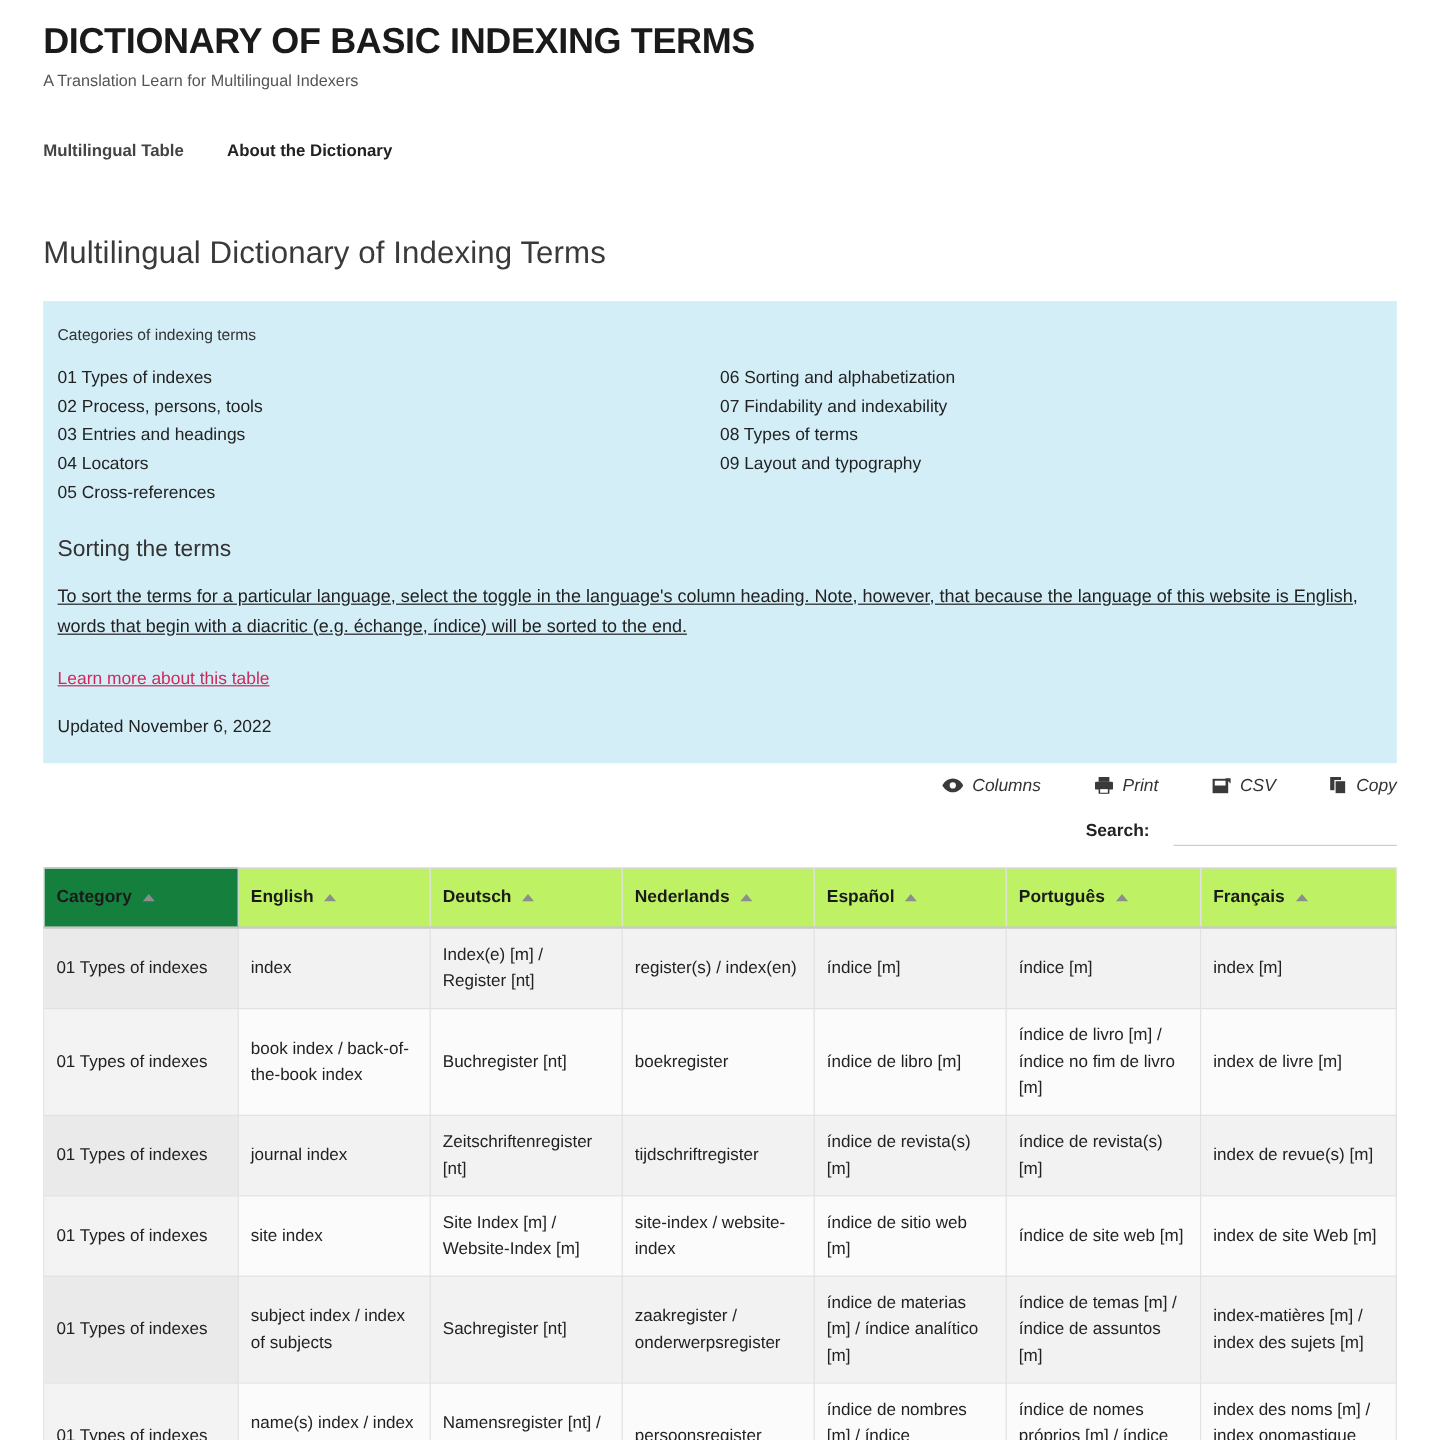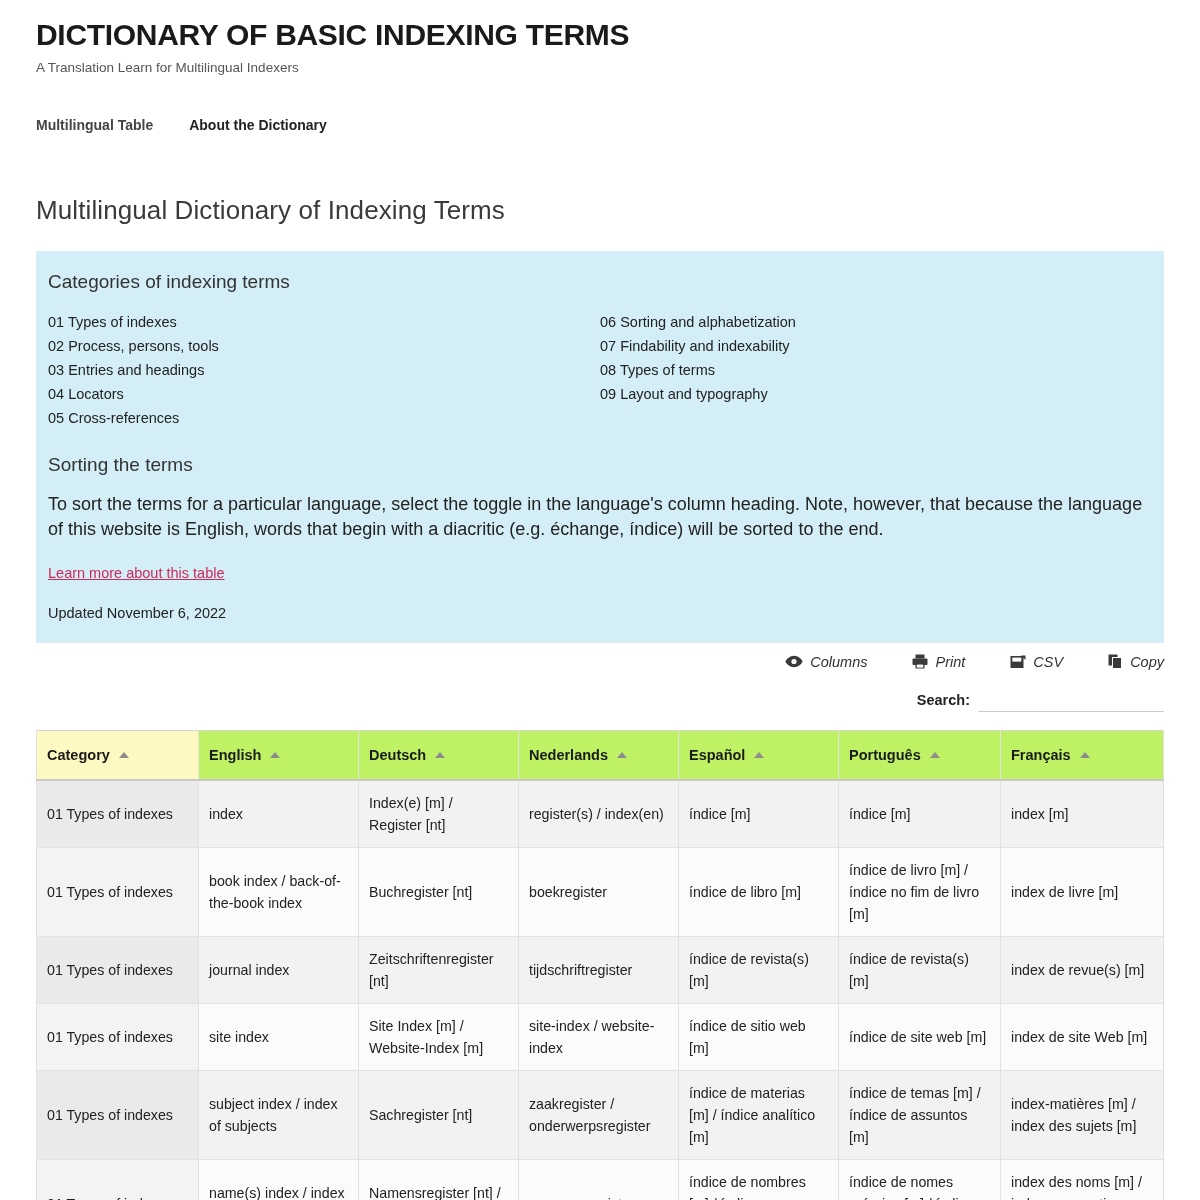--- a/index.html
+++ b/index.html
@@ -47,21 +47,21 @@
     letter-spacing: 0.1px;
   }
 
   
   .info-panel {
     margin: 25px 36px 0 36px;
     background: #d3eef7;
     padding: 20px 12px 22px 12px;
   }
   .info-h {
-    font-size: 19px;
+    font-size: 13px;
     font-weight: 300;
     color: #333333;
     margin: 0 0 17px 0;
   }
   .cat-cols {
     display: flex;
     margin-bottom: 24px;
   }
   .cat-col { width: 578px; }
   .cat-item {
@@ -70,25 +70,26 @@
     line-height: 24px;
     cursor: pointer;
   }
   .info-h2 {
     font-size: 19px;
     font-weight: 300;
     color: #333333;
     margin: 0 0 16px 0;
   }
   .info-p {
-    font-size: 18px;
+    font-size: 15px;
     line-height: 25px;
     color: #222222;
     margin: 0 0 22px 0;
     max-width: 1100px;
+    text-decoration: underline;
   }
   .info-link {
     font-size: 14.5px;
     color: #cc2a5b;
     cursor: pointer;
     display: inline-block;
     margin-bottom: 24px;
   }
   .info-updated {
     font-size: 14.5px;
@@ -114,21 +115,21 @@
   }
   .tb-ico { display: inline-flex; align-items: center; }
   .tb-ico svg { display: block; }
 
   
   .search-row {
     display: flex;
     justify-content: flex-end;
     align-items: center;
     margin: 19px 36px 18px 36px;
-    gap: 8px;
+    gap: 20px;
   }
   .search-label { font-size: 14.5px; font-weight: bold; color: #222222; }
   .search-input {
     width: 186px;
     border: none;
     border-bottom: 1px solid #cccccc;
     font-size: 14px;
     padding: 3px 2px;
     outline: none;
     font-family: "Liberation Sans", sans-serif;
@@ -153,21 +154,21 @@
   }
   table.dt thead th {
     border-bottom: 2px solid #c9c9c9;
     border-top: 1px solid #d6d6d6;
     font-weight: bold;
     font-size: 14.5px;
     padding: 13px 10px;
     background: #bef264;
     color: #1a1a1a;
   }
-  table.dt thead th.sorted { background: #fef9c3; }
+  table.dt thead th.sorted { background: #15803d; }
   .th-inner { display: flex; align-items: center; gap: 9px; }
   .sort-caret {
     width: 0; height: 0;
     border-left: 5px solid transparent;
     border-right: 5px solid transparent;
     border-bottom: 6px solid #8d8d8d;
     display: inline-block;
   }
   tbody tr.odd td { background: #f2f2f2; }
   tbody tr.even td { background: #fbfbfb; }

